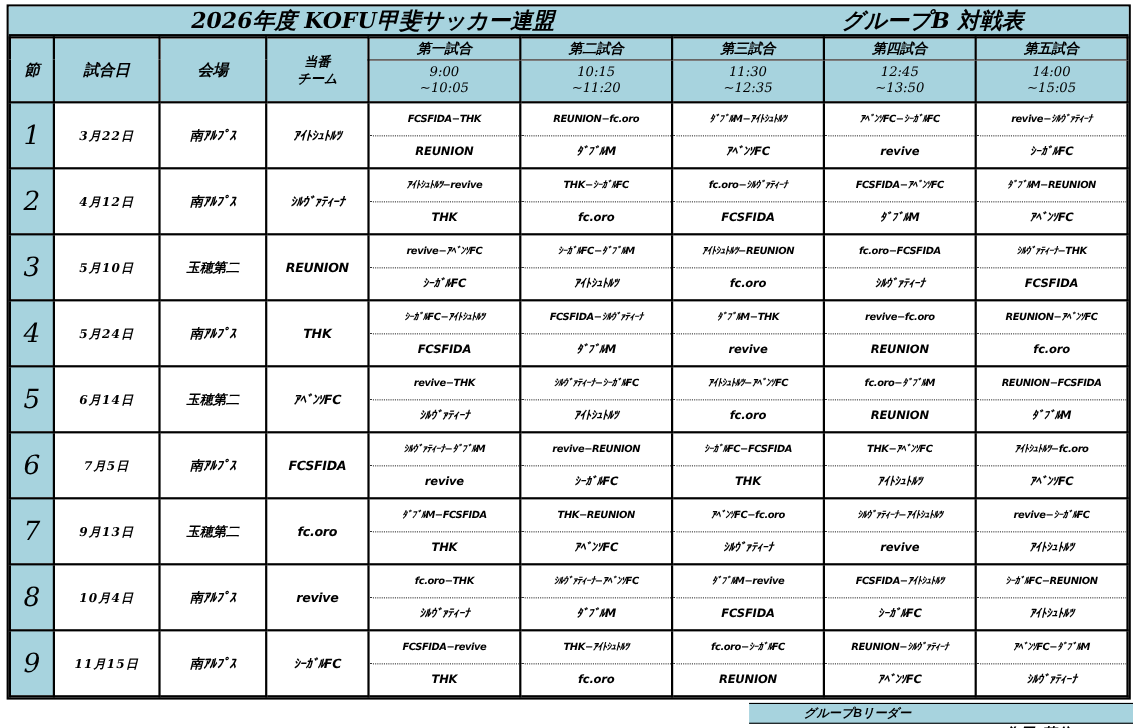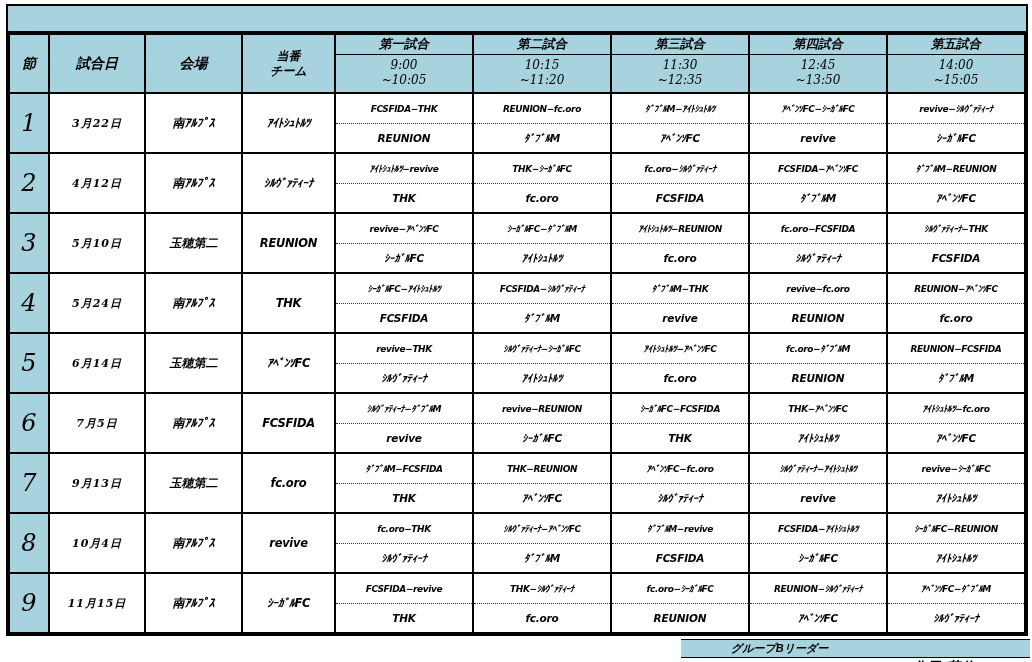--- a/index.html
+++ b/index.html
@@ -56,20 +56,22 @@
     font-style:italic; font-weight:bold; white-space:nowrap;
   }
   .footer-role { font-size:11px; font-family:Liberation Sans, sans-serif; }
   .footer-name { font-size:13px; font-family:"DejaVu Serif", serif; letter-spacing:1px;margin-top:37px; }
 </style>
 </head>
 <body>
 
 <div class="table-box">
   <div class="title-bar">
+    <div class="title-left">2026年度 KOFU甲斐サッカー連盟</div>
+    <div class="title-right">グループB 対戦表</div>
   </div>
   <table class="grid">
     <colgroup>
       <col style="width:40px">
         <col style="width:96px">
         <col style="width:97px">
         <col style="width:93px">
       <col>
         <col>
         <col>
@@ -314,21 +316,21 @@
         <tr>
     <td class="round-num">9</td>
     <td class="date">11月15日</td>
     <td class="venue">南ｱﾙﾌﾟｽ</td>
     <td class="duty">ｼｰｶﾞﾙFC</td>
     <td class="match">
       <div class="fixture">FCSFIDA−revive</div>
       <div class="referee">THK</div>
     </td>
     <td class="match">
-      <div class="fixture">THK−ｼﾙｳﾞｧﾃｨｰﾅ</div>
+      <div class="fixture">THK−ｱｲﾄｼｭﾄﾙﾂ</div>
       <div class="referee">fc.oro</div>
     </td>
     <td class="match">
       <div class="fixture">fc.oro−ｼｰｶﾞﾙFC</div>
       <div class="referee">REUNION</div>
     </td>
     <td class="match">
       <div class="fixture">REUNION−ｼﾙｳﾞｧﾃｨｰﾅ</div>
       <div class="referee">ｱﾍﾞﾝｿFC</div>
     </td>

